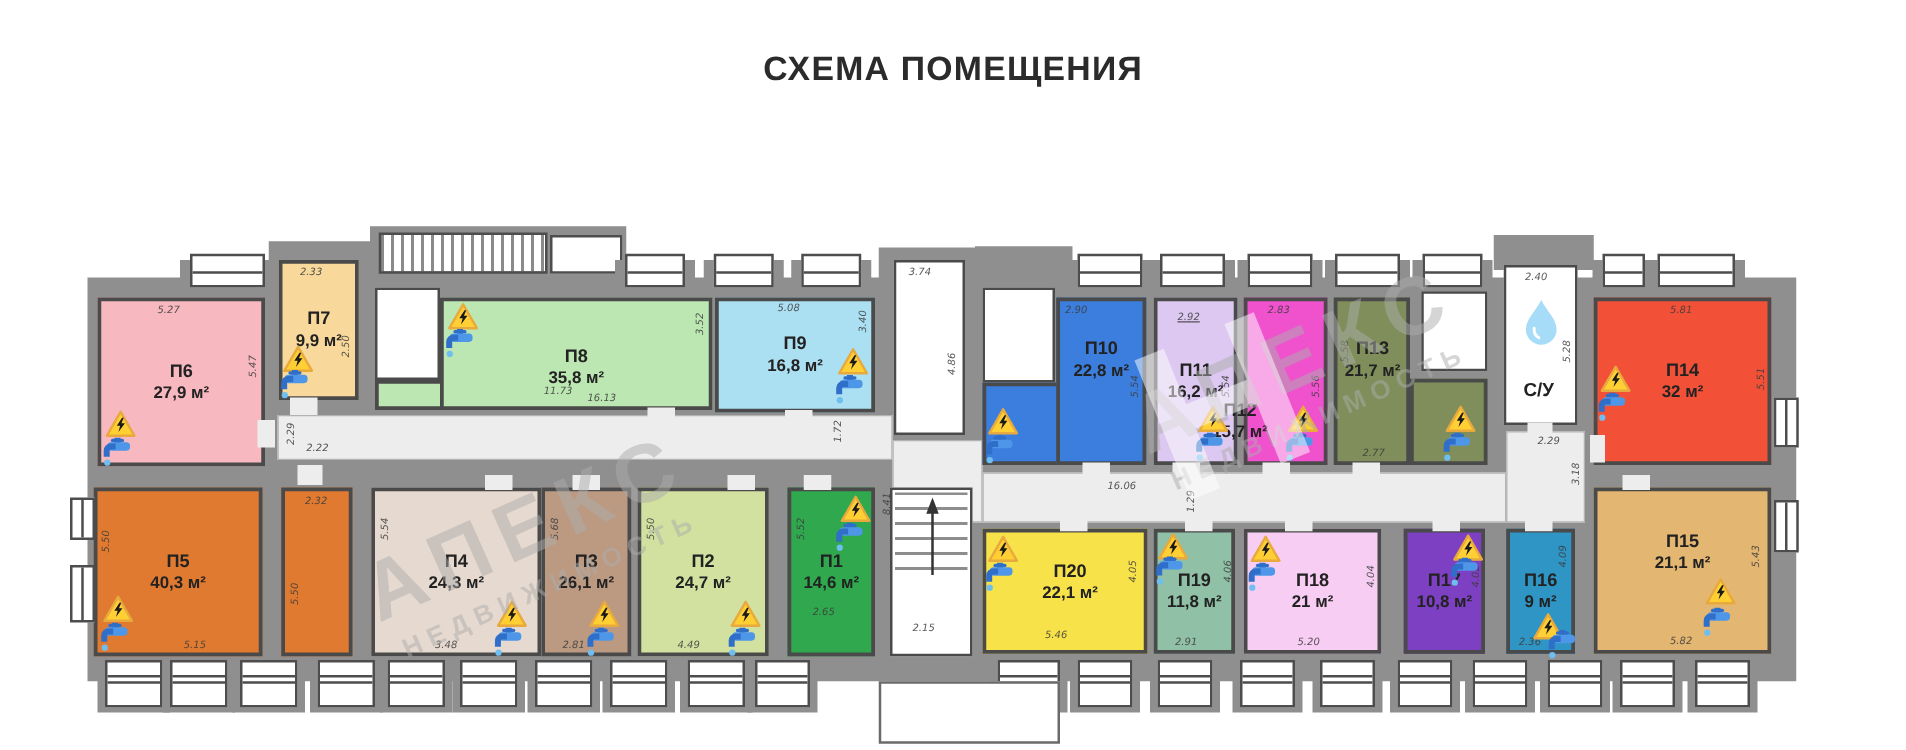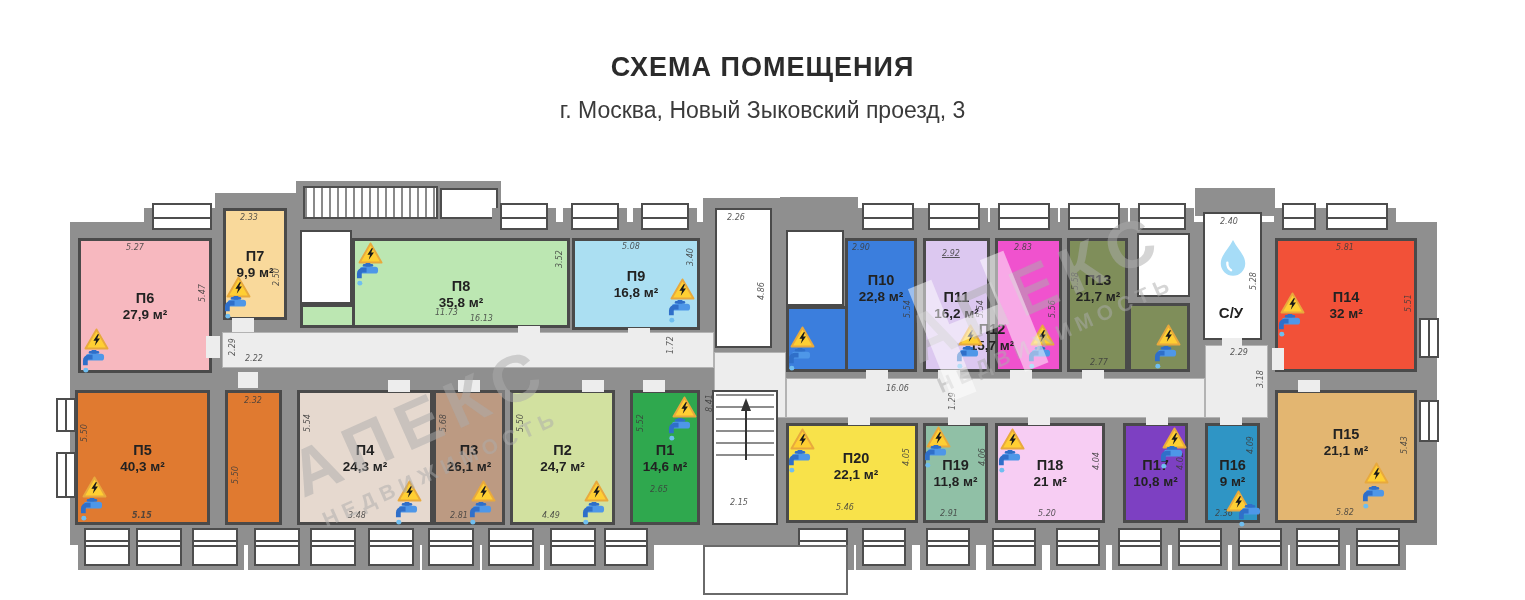--- a/index.html
+++ b/index.html
@@ -1,18 +1,18 @@
 <!DOCTYPE html>
 <html><head>
 <meta charset="utf-8">
 <style>
   html,body{margin:0;padding:0;background:#fff;}
   .page{position:relative;width:1525px;height:600px;background:#fff;overflow:hidden;
         font-family:"Liberation Sans",sans-serif;}
-  .hdr{position:absolute;left:0;top:0;width:100%;text-align:center;margin-top:12px;}
+  .hdr{position:absolute;left:0;top:0;width:100%;text-align:center;}
   .title{margin-top:40px;font-size:27px;font-weight:700;letter-spacing:1px;color:#2b2b2b;}
   .subtitle{margin-top:14px;font-size:23px;font-weight:400;color:#3a3a3a;}
   #plan{position:absolute;left:0;top:0;width:1525px;height:600px;}
   .abs{position:absolute;box-sizing:border-box;}
   .wall{background:#8f8f8f;}
   .corridor{background:#ededed;border:1px solid #b3b3b3;}
   .whiteroom{background:#ffffff;border:2px solid #4a4a4a;}
   .room{border:3px solid #4a4a4a;}
   .roomext{border:3px solid #4a4a4a;}
   .hatch{background:repeating-linear-gradient(90deg,#8a8a8a 0 2px,#ffffff 2px 8px);border:2px solid #4d4d4d;}
@@ -36,37 +36,36 @@
   .wm .b1{font-size:66px;font-weight:700;letter-spacing:10px;}
   .wm .b2{font-size:21px;font-weight:700;letter-spacing:6px;margin-top:2px;}
   .wmh{position:absolute;font-size:175px;font-weight:700;color:rgba(255,255,255,.5);transform:rotate(-22deg);pointer-events:none;}
 </style>
 </head>
 <body>
 
 <div class="page">
   <div class="hdr">
     <div class="title">СХЕМА ПОМЕЩЕНИЯ</div>
-    <div class="subtitle">г. Москва, Новый Зыковский проезд, 3</div>
   </div>
   <div id="plan">
       <div class="abs wall" style="left: 70px; top: 222px; width: 1367px; height: 323px;"></div>
       <div class="abs wall" style="left: 215px; top: 193px; width: 85px; height: 32px;"></div>
       <div class="abs wall" style="left: 296px; top: 181px; width: 205px; height: 44px;"></div>
       <div class="abs wall" style="left: 703px; top: 198px; width: 82px; height: 27px;"></div>
       <div class="abs wall" style="left: 780px; top: 197px; width: 78px; height: 28px;"></div>
       <div class="abs wall" style="left: 1195px; top: 188px; width: 80px; height: 28px;"></div>
       <div class="abs corridor" style="left: 222px; top: 332px; width: 492px; height: 36px;"></div>
       <div class="abs corridor" style="left: 714px; top: 352px; width: 72px; height: 66px;"></div>
       <div class="abs corridor" style="left: 786px; top: 378px; width: 419px; height: 40px;"></div>
       <div class="abs corridor" style="left: 1205px; top: 345px; width: 63px; height: 73px;"></div>
       <div class="abs hatch" style="left: 303px; top: 186px; width: 135px; height: 33px;"></div>
       <div class="abs landing" style="left: 440px; top: 188px; width: 58px; height: 31px;"></div>
       <div class="abs whiteroom" style="left: 715px; top: 208px; width: 57px; height: 140px;"></div>
-      <div class="dim" style="left: 727px; top: 213px;">2.26</div>
+      <div class="dim" style="left: 727px; top: 213px;">3.74</div>
       <div class="dim v" style="left: 757px; top: 300px;">4.86</div>
       <div class="abs whiteroom" style="left: 712px; top: 390px; width: 66px; height: 135px;"></div>
       <div class="abs treads" style="left: 716px; top: 394px; width: 58px; height: 64px;"></div>
       <span class="icon" style="left: 739px; top: 398px;"><svg width="14" height="62" viewBox="0 0 14 62">
           <line x1="7" y1="62" x2="7" y2="10" stroke="#333" stroke-width="2"></line>
           <path d="M7 0 L2 13 L12 13 Z" fill="#333"></path>
         </svg></span>
       <div class="dim" style="left: 730px; top: 498px;">2.15</div>
       <div class="dim v" style="left: 705px; top: 412px;">8.41</div>
       <div class="abs whiteroom" style="left: 300px; top: 230px; width: 52px; height: 74px;"></div>
@@ -108,21 +107,21 @@
       </div>
       <div class="dim v" style="left: 303px; top: 432px;">5.54</div>
       <div class="dim" style="left: 348px; top: 511px;">3.48</div>
       <div class="abs roomext" style="left: 225px; top: 390px; width: 57px; height: 135px; background: rgb(224, 122, 48);"></div>
       <div class="abs room" style="left: 75px; top: 390px; width: 135px; height: 135px; background: rgb(224, 122, 48);"></div>
       <div class="rlabel" style="left: 142.5px; top: 457.5px;">
         <div class="rid">П5</div>
         <div class="rarea">40,3 м²</div>
       </div>
       <div class="dim v" style="left: 80px; top: 442px;">5.50</div>
-      <div class="dim" style="left: 132px; top: 511px; font-weight: bold;">5.15</div>
+      <div class="dim" style="left: 147px; top: 511px;">5.15</div>
       <div class="dim" style="left: 244px; top: 396px;">2.32</div>
       <div class="dim v" style="left: 231px; top: 484px;">5.50</div>
       <div class="abs room" style="left: 78px; top: 238px; width: 134px; height: 135px; background: rgb(247, 184, 191);"></div>
       <div class="rlabel" style="left: 145px; top: 305.5px;">
         <div class="rid">П6</div>
         <div class="rarea">27,9 м²</div>
       </div>
       <div class="dim" style="left: 126px; top: 243px;">5.27</div>
       <div class="dim v" style="left: 198px; top: 302px;">5.47</div>
       <div class="abs room" style="left: 223px; top: 208px; width: 64px; height: 112px; background: rgb(249, 217, 155);"></div>

